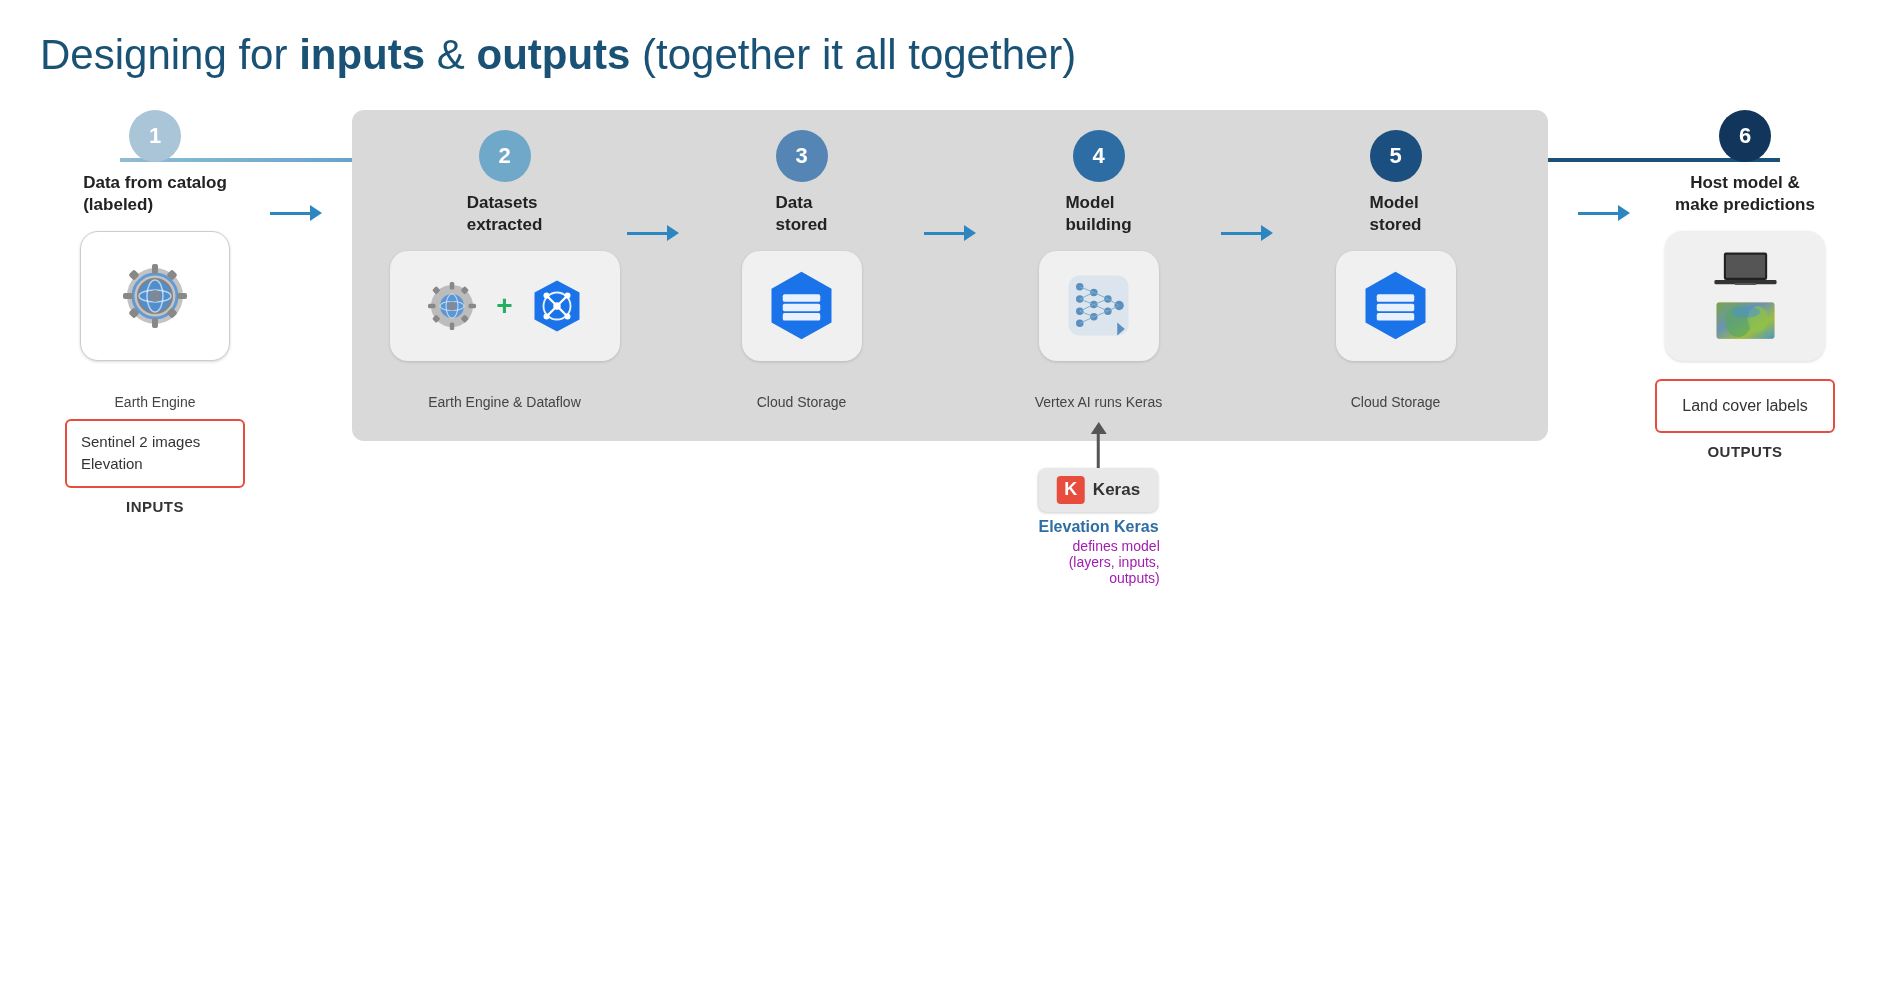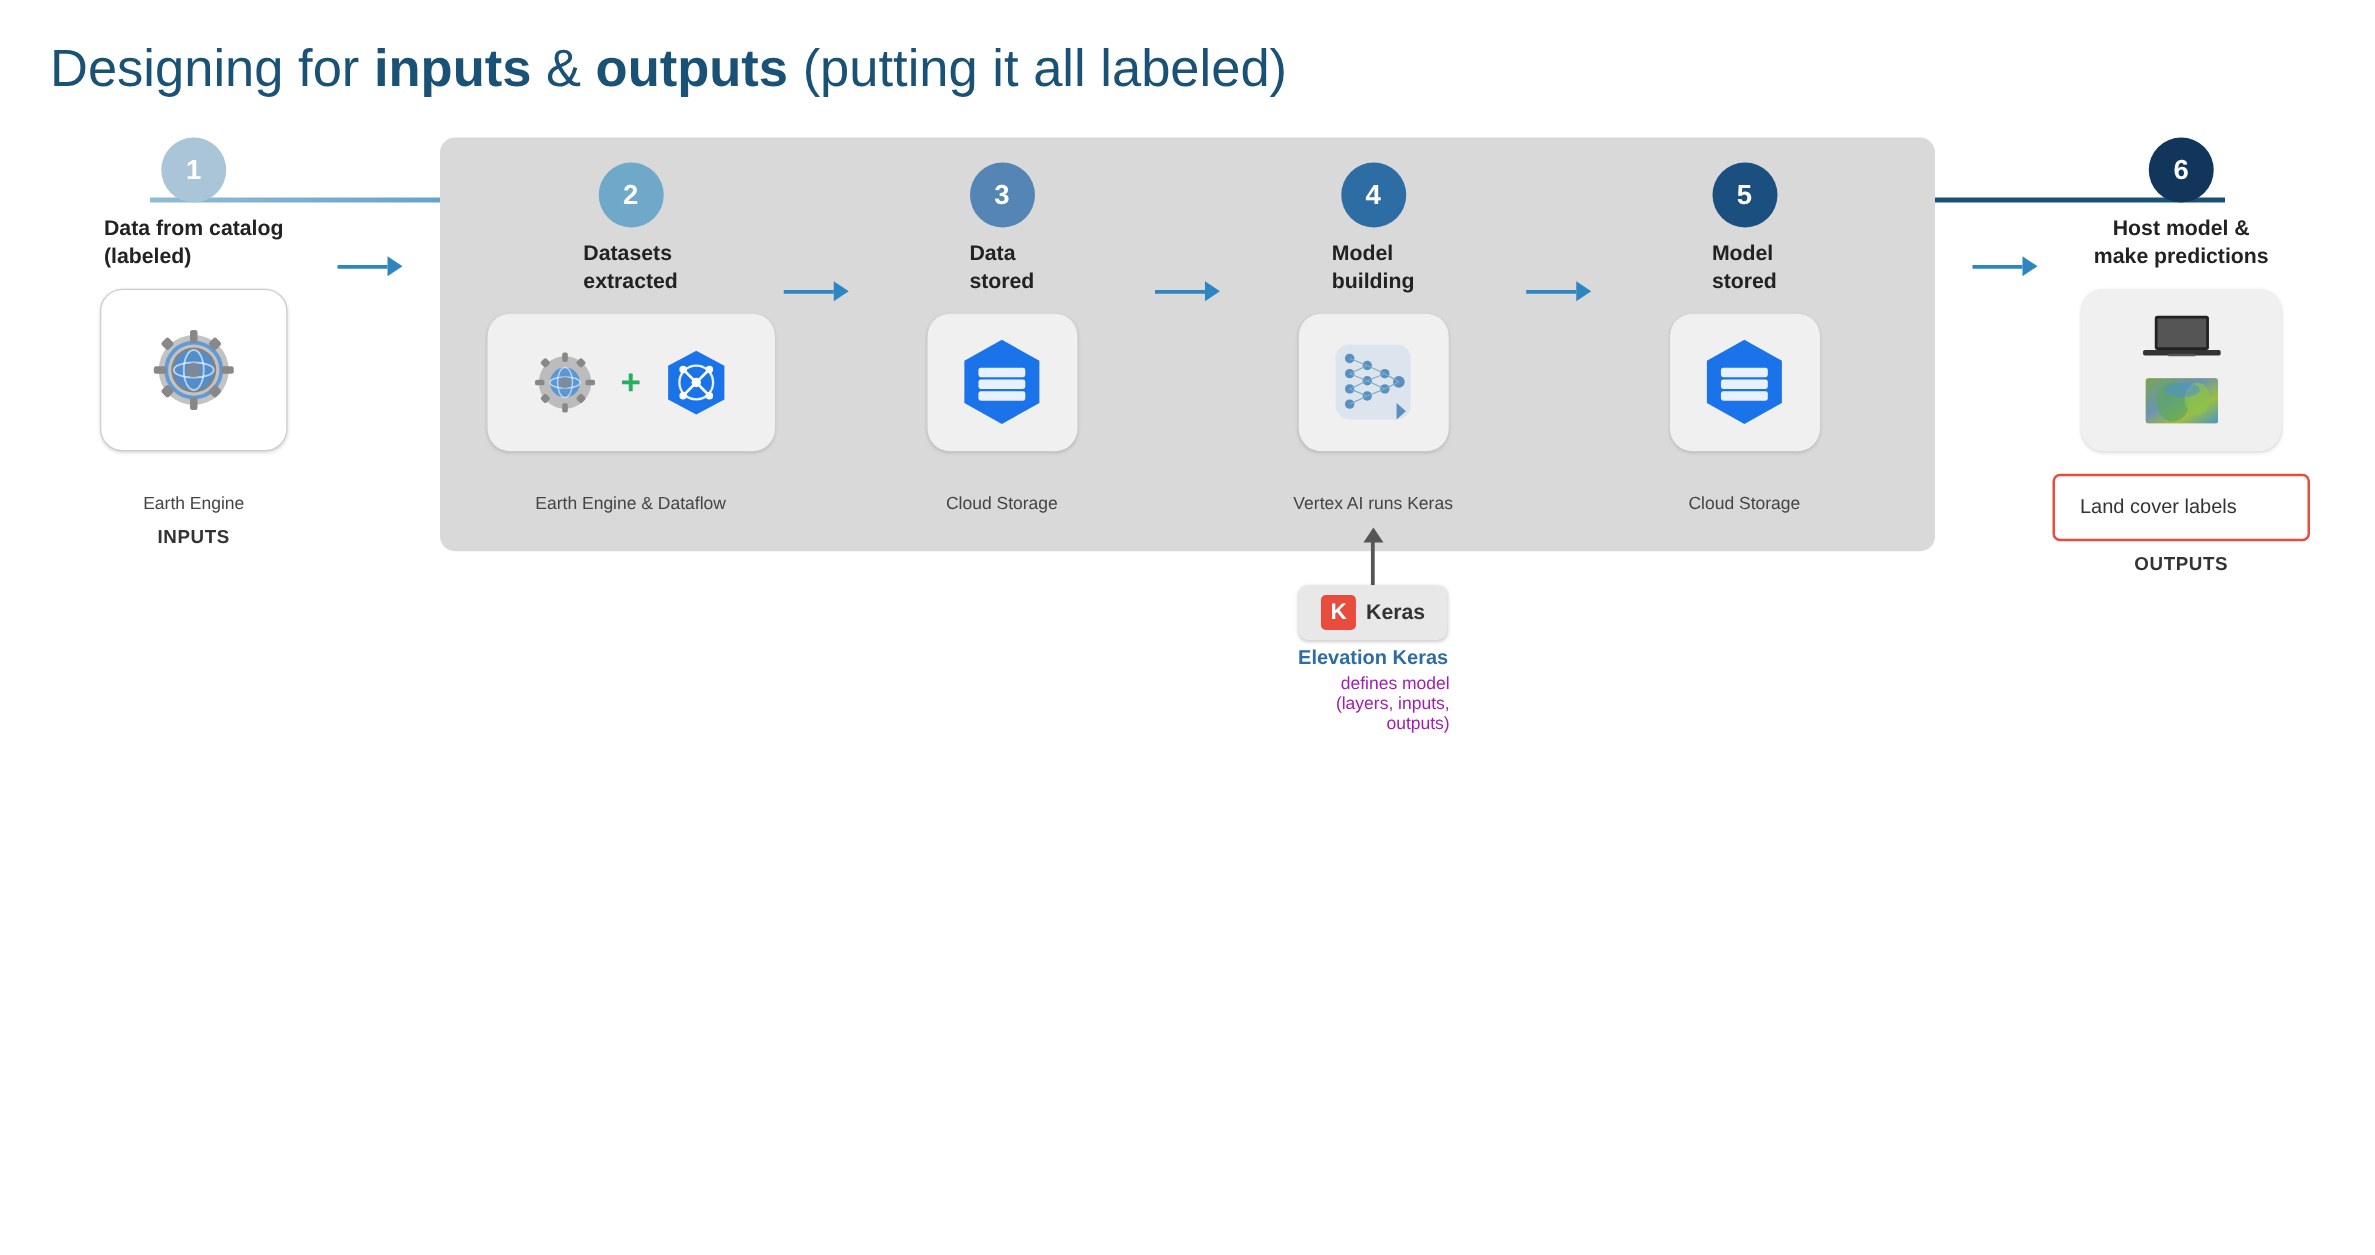--- a/index.html
+++ b/index.html
@@ -283,21 +283,22 @@
       margin-bottom: 10px;
     }
 
     
     .output-box {
       border: 2.5px solid #e74c3c;
       border-radius: 6px;
       padding: 16px 20px;
       font-size: 16px;
       color: #333;
-      width: 206px;
+      text-align: center;
+      width: 180px;
       background: #fff;
       margin-top: 8px;
     }
 
     .outputs-label {
       font-size: 15px;
       font-weight: 700;
       color: #333;
       text-align: center;
       margin-top: 10px;
@@ -332,21 +333,21 @@
       flex-direction: column;
       align-items: center;
     }
   </style>
 </head>
 <body>
 
 <div class="page">
 
   <div class="title">
-    <span>Designing for </span><strong>inputs</strong><span> &amp; </span><strong>outputs</strong><span> (putting it all labeled)</span>
+    <span>Designing for </span><strong>inputs</strong><span> &amp; </span><strong>outputs</strong><span> (together it all together)</span>
   </div>
 
   <div class="diagram-area">
 
     <div class="timeline-line"></div>
 
     <div class="steps-container">
 
       <div class="left-section">
         <div class="step-circle circle-1">
@@ -375,20 +376,24 @@
 
             <circle cx="40" cy="40" r="16" fill="#4a90d9" opacity="0.85"></circle>
             <ellipse cx="40" cy="40" rx="8" ry="16" fill="none" stroke="#fff" stroke-width="1.5" opacity="0.6"></ellipse>
             <ellipse cx="40" cy="40" rx="16" ry="6" fill="none" stroke="#fff" stroke-width="1.5" opacity="0.6"></ellipse>
 
             <circle cx="40" cy="40" r="6" fill="#888" opacity="0.8"></circle>
           </svg>
         </div>
         <div class="step-sublabel">Earth Engine</div>
 
+        <div class="input-box">
+          <span>Sentinel 2 images</span><br>
+          <span>Elevation</span>
+        </div>
         <div class="inputs-label">INPUTS</div>
       </div>
 
       <div class="arrow">
         <div class="arrow-line"></div>
         <div class="arrow-head"></div>
       </div>
 
       <div class="gray-box">
         <div class="steps-row">

